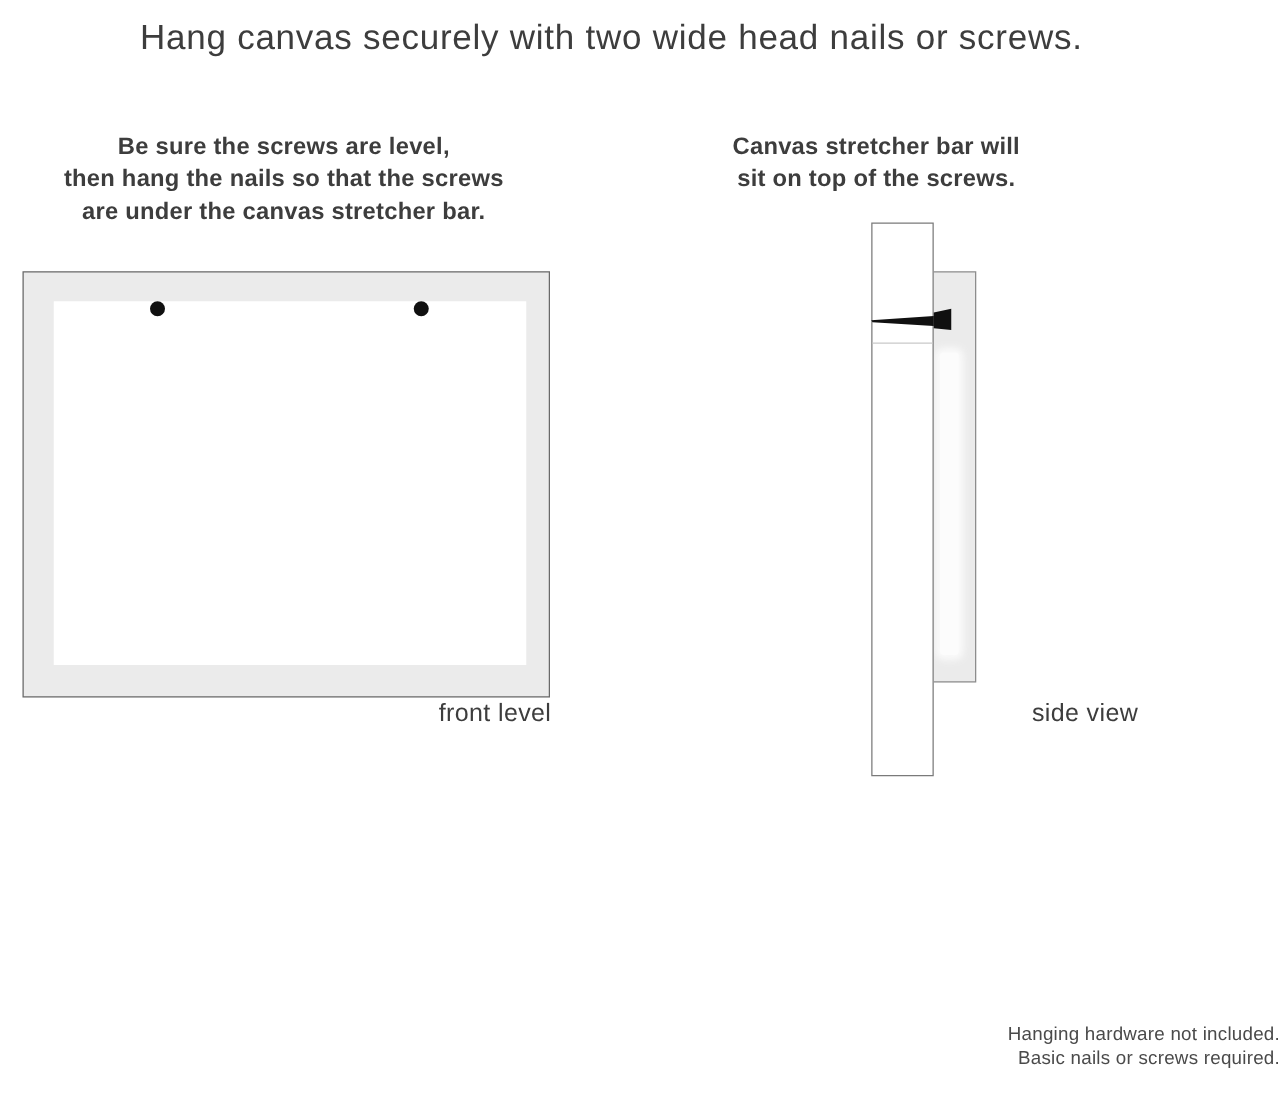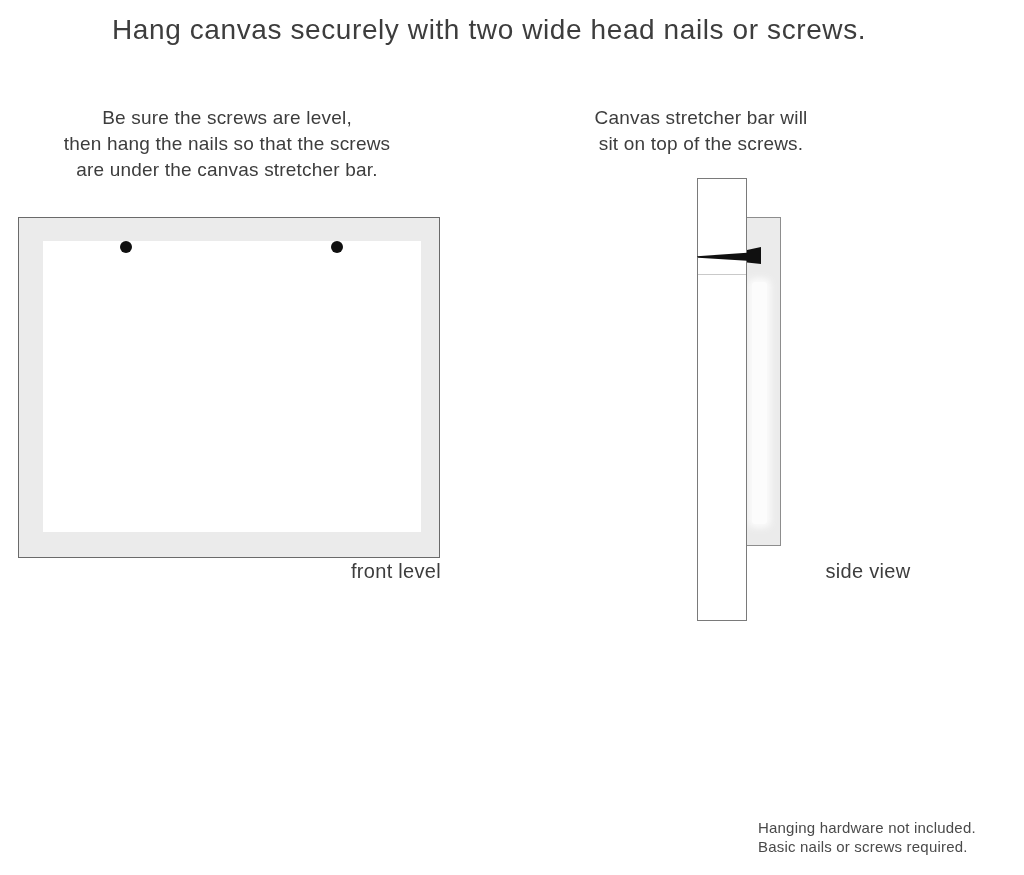--- a/index.html
+++ b/index.html
@@ -21,21 +21,21 @@
   }
   .abs{position:absolute;}
 
   .title{
     left:70px;top:14px;width:884px;
     font-size:28px;font-weight:300;letter-spacing:.6px;
     color:var(--text-dark);text-align:left;white-space:nowrap;margin-left:42px;
   }
 
   .instr{
-    top:105px;font-size:19px;font-weight:400;line-height:26px;
+    top:105px;font-size:19px;font-weight:700;line-height:26px;
     text-align:center;color:var(--text-dark);letter-spacing:.2px;
   }
   .instr-left{left:27px;width:400px;}
   .instr-right{left:551px;width:300px;}
 
   
   .front-canvas{
     left:18px;top:217px;width:422px;height:341px;
     background:var(--canvas-gray);
     border:1px solid var(--border-dark);
@@ -78,21 +78,21 @@
     left:698px;top:274px;width:48px;height:1px;
     background:var(--faint-line);
   }
   .side-nail-svg{
     left:690px;top:244px;width:75px;height:26px;
   }
 
   .footer{
     left:758px;top:818px;width:266px;
     font-size:15px;font-weight:300;line-height:19px;
-    text-align:left;color:var(--text-soft);letter-spacing:.2px;
+    text-align:right;color:var(--text-soft);letter-spacing:.2px;
   }
 </style>
 </head>
 <body>
 
 <div class="abs title">Hang canvas securely with two wide head nails or screws.</div>
 
 <div class="abs instr instr-left">
   <div>Be sure the screws are level,</div>
   <div>then hang the nails so that the screws</div>

